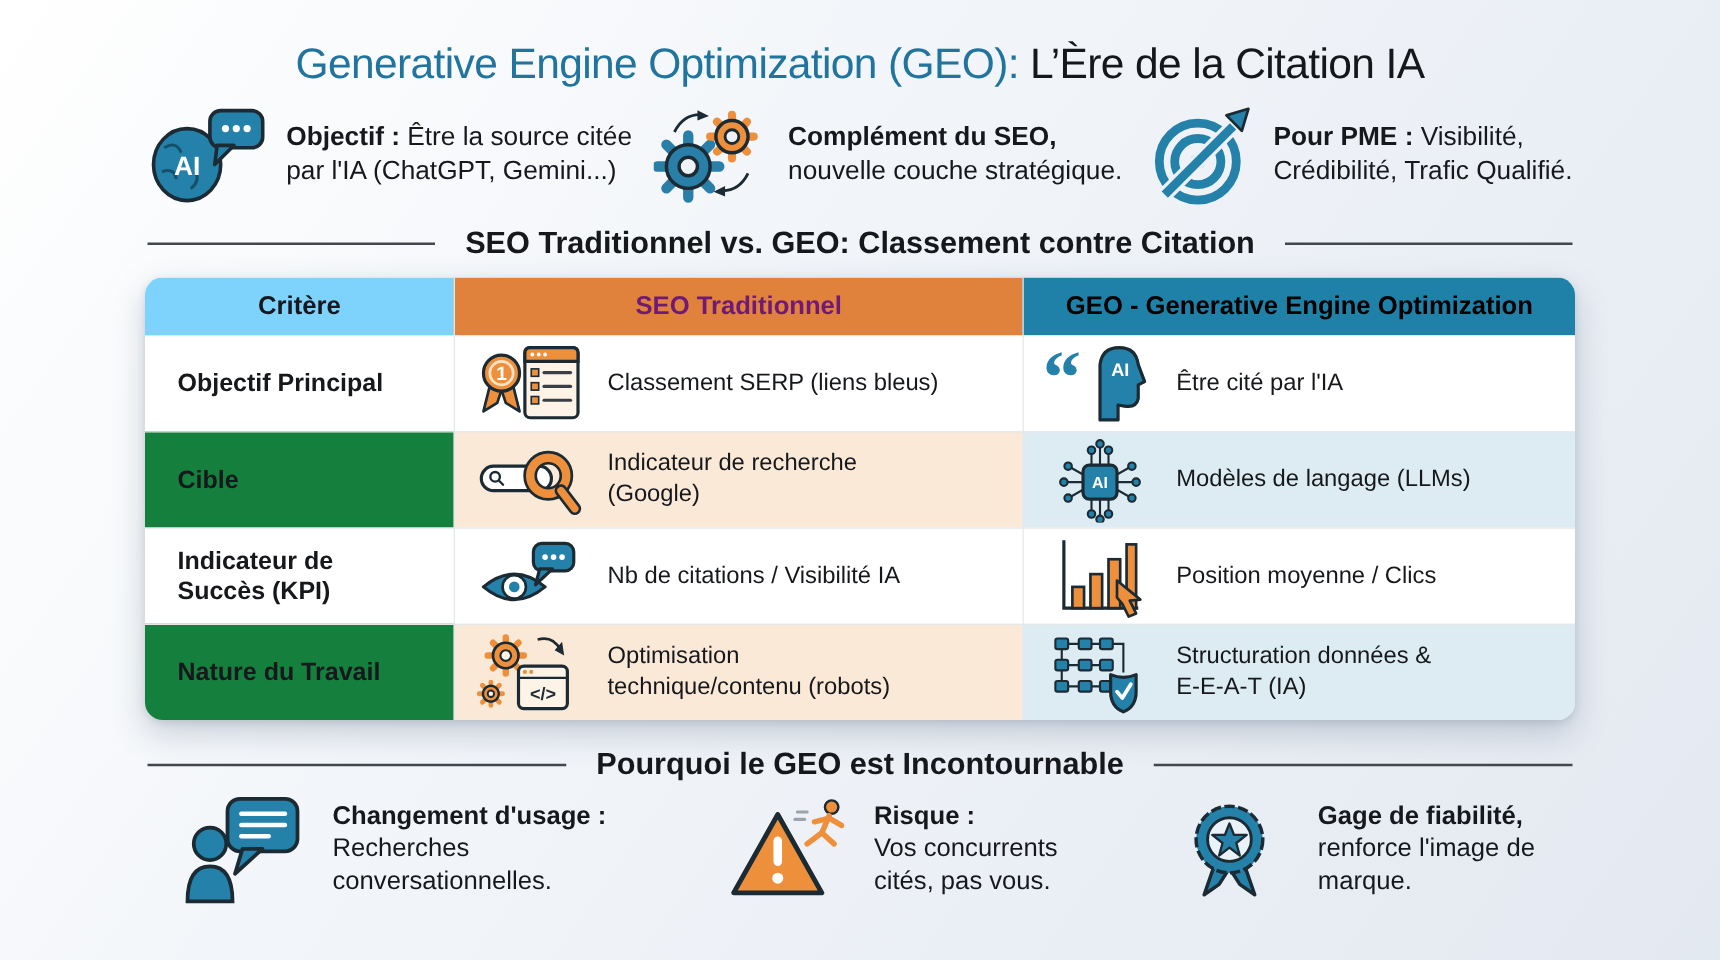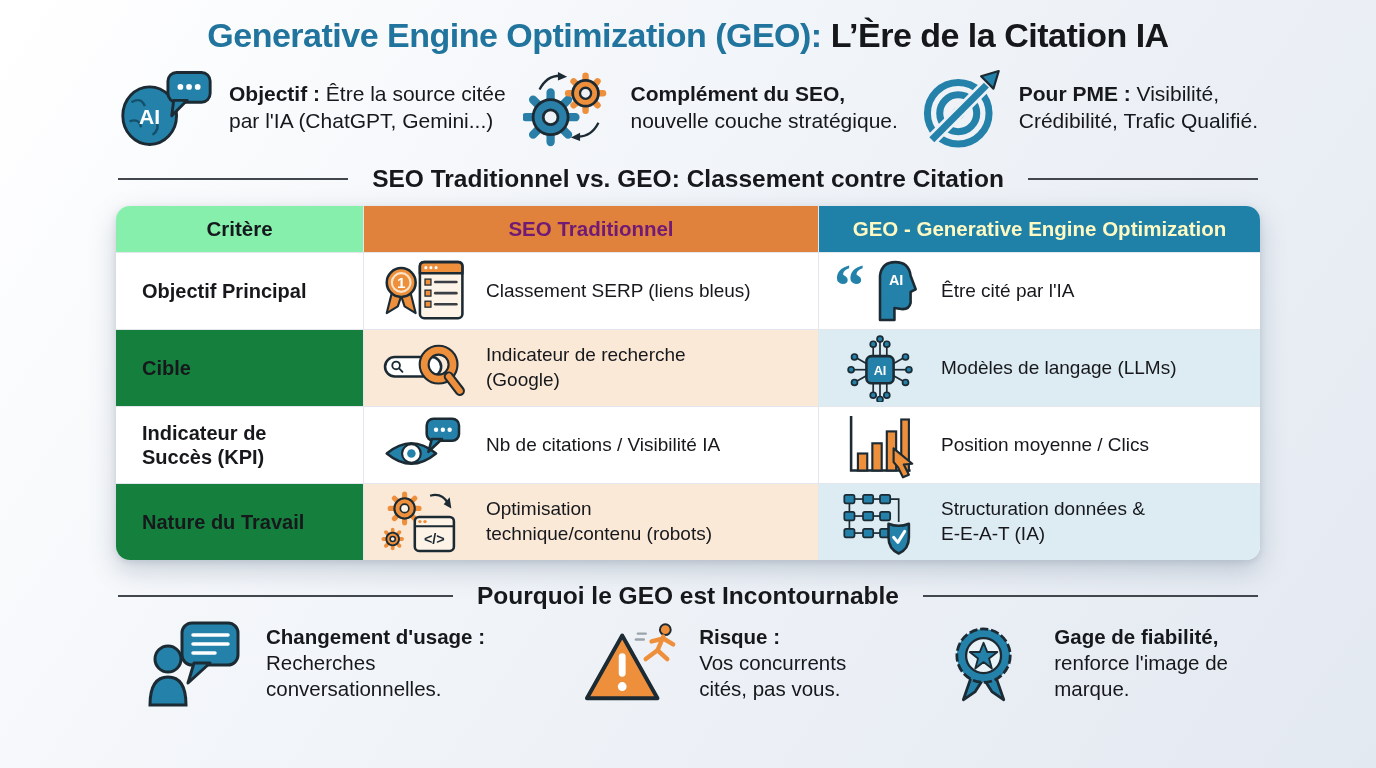--- a/index.html
+++ b/index.html
@@ -2,21 +2,21 @@
 <html><head>
 <meta charset="utf-8">
 <style>
   html,body{margin:0;padding:0;}
   body{width:1376px;height:768px;overflow:hidden;
        font-family:"Liberation Sans",sans-serif;color:#16181c;
        background:linear-gradient(125deg,#ffffff 0%,#f2f5f9 40%,#e3e9f1 100%);}
   .page{width:1376px;height:768px;position:relative;}
 
   
-  .title{margin:16px 60px 0;text-align:center;font-size:34px;font-weight:700;letter-spacing:-0.5px;white-space:nowrap;}
+  .title{margin:32px 60px 0;text-align:center;font-size:34px;font-weight:400;letter-spacing:-0.5px;white-space:nowrap;}
   .title .hl{color:#20749d;}
   .title .rest{color:#15171b;}
 
   
   .features{display:flex;justify-content:space-between;align-items:center;margin:12px 118px 0;}
   .feature{display:flex;align-items:center;gap:15px;}
   .ftext{font-size:21px;line-height:1.28;white-space:pre-line;}
   .ftext .b{font-weight:700;}
   .bottom-features{display:flex;justify-content:space-between;align-items:flex-start;margin:8px 148px 0;}
   .bottom-features .feature{gap:18px;}
@@ -28,23 +28,23 @@
   .section-head .label{font-size:24.5px;font-weight:800;white-space:nowrap;}
   .section-head.second{margin-top:22px;}
 
   
   .table{width:1144px;margin:13px auto 0;display:grid;
          grid-template-columns:247px 455px 442px;
          border-radius:14px;overflow:hidden;background:#fff;
          box-shadow:0 10px 26px rgba(88,108,132,.30),0 2px 6px rgba(88,108,132,.16);}
   .th{height:46px;display:flex;align-items:center;justify-content:center;
       font-weight:700;font-size:20.5px;}
-  .th-crit{background:#86efac;color:#15181c;}
+  .th-crit{background:#7dd3fc;color:#15181c;}
   .th-seo{background:#e0813c;color:#701a75;}
-  .th-geo{background:#1f81a8;color:#fef9c3;}
+  .th-geo{background:#1f81a8;color:#000000;}
   .td{height:77px;display:flex;align-items:center;border-top:1px solid #e3e7ec;box-sizing:border-box;}
   .c2,.c3{border-left:1px solid #e3e7ec;}
   .td-crit{font-weight:700;font-size:20px;padding:0 10px 0 26px;line-height:1.22;white-space:pre-line;}
   .td-it{gap:16px;padding-left:16px;font-size:19px;line-height:1.3;}
   .td-it .ttext{white-space:pre-line;}
   .even.c1{background:#15803d;}
   .even.c2{background:#fbe9d8;}
   .even.c3{background:#ddebf3;}
   .ticon{flex:0 0 auto;display:flex;align-items:center;}
 </style>

